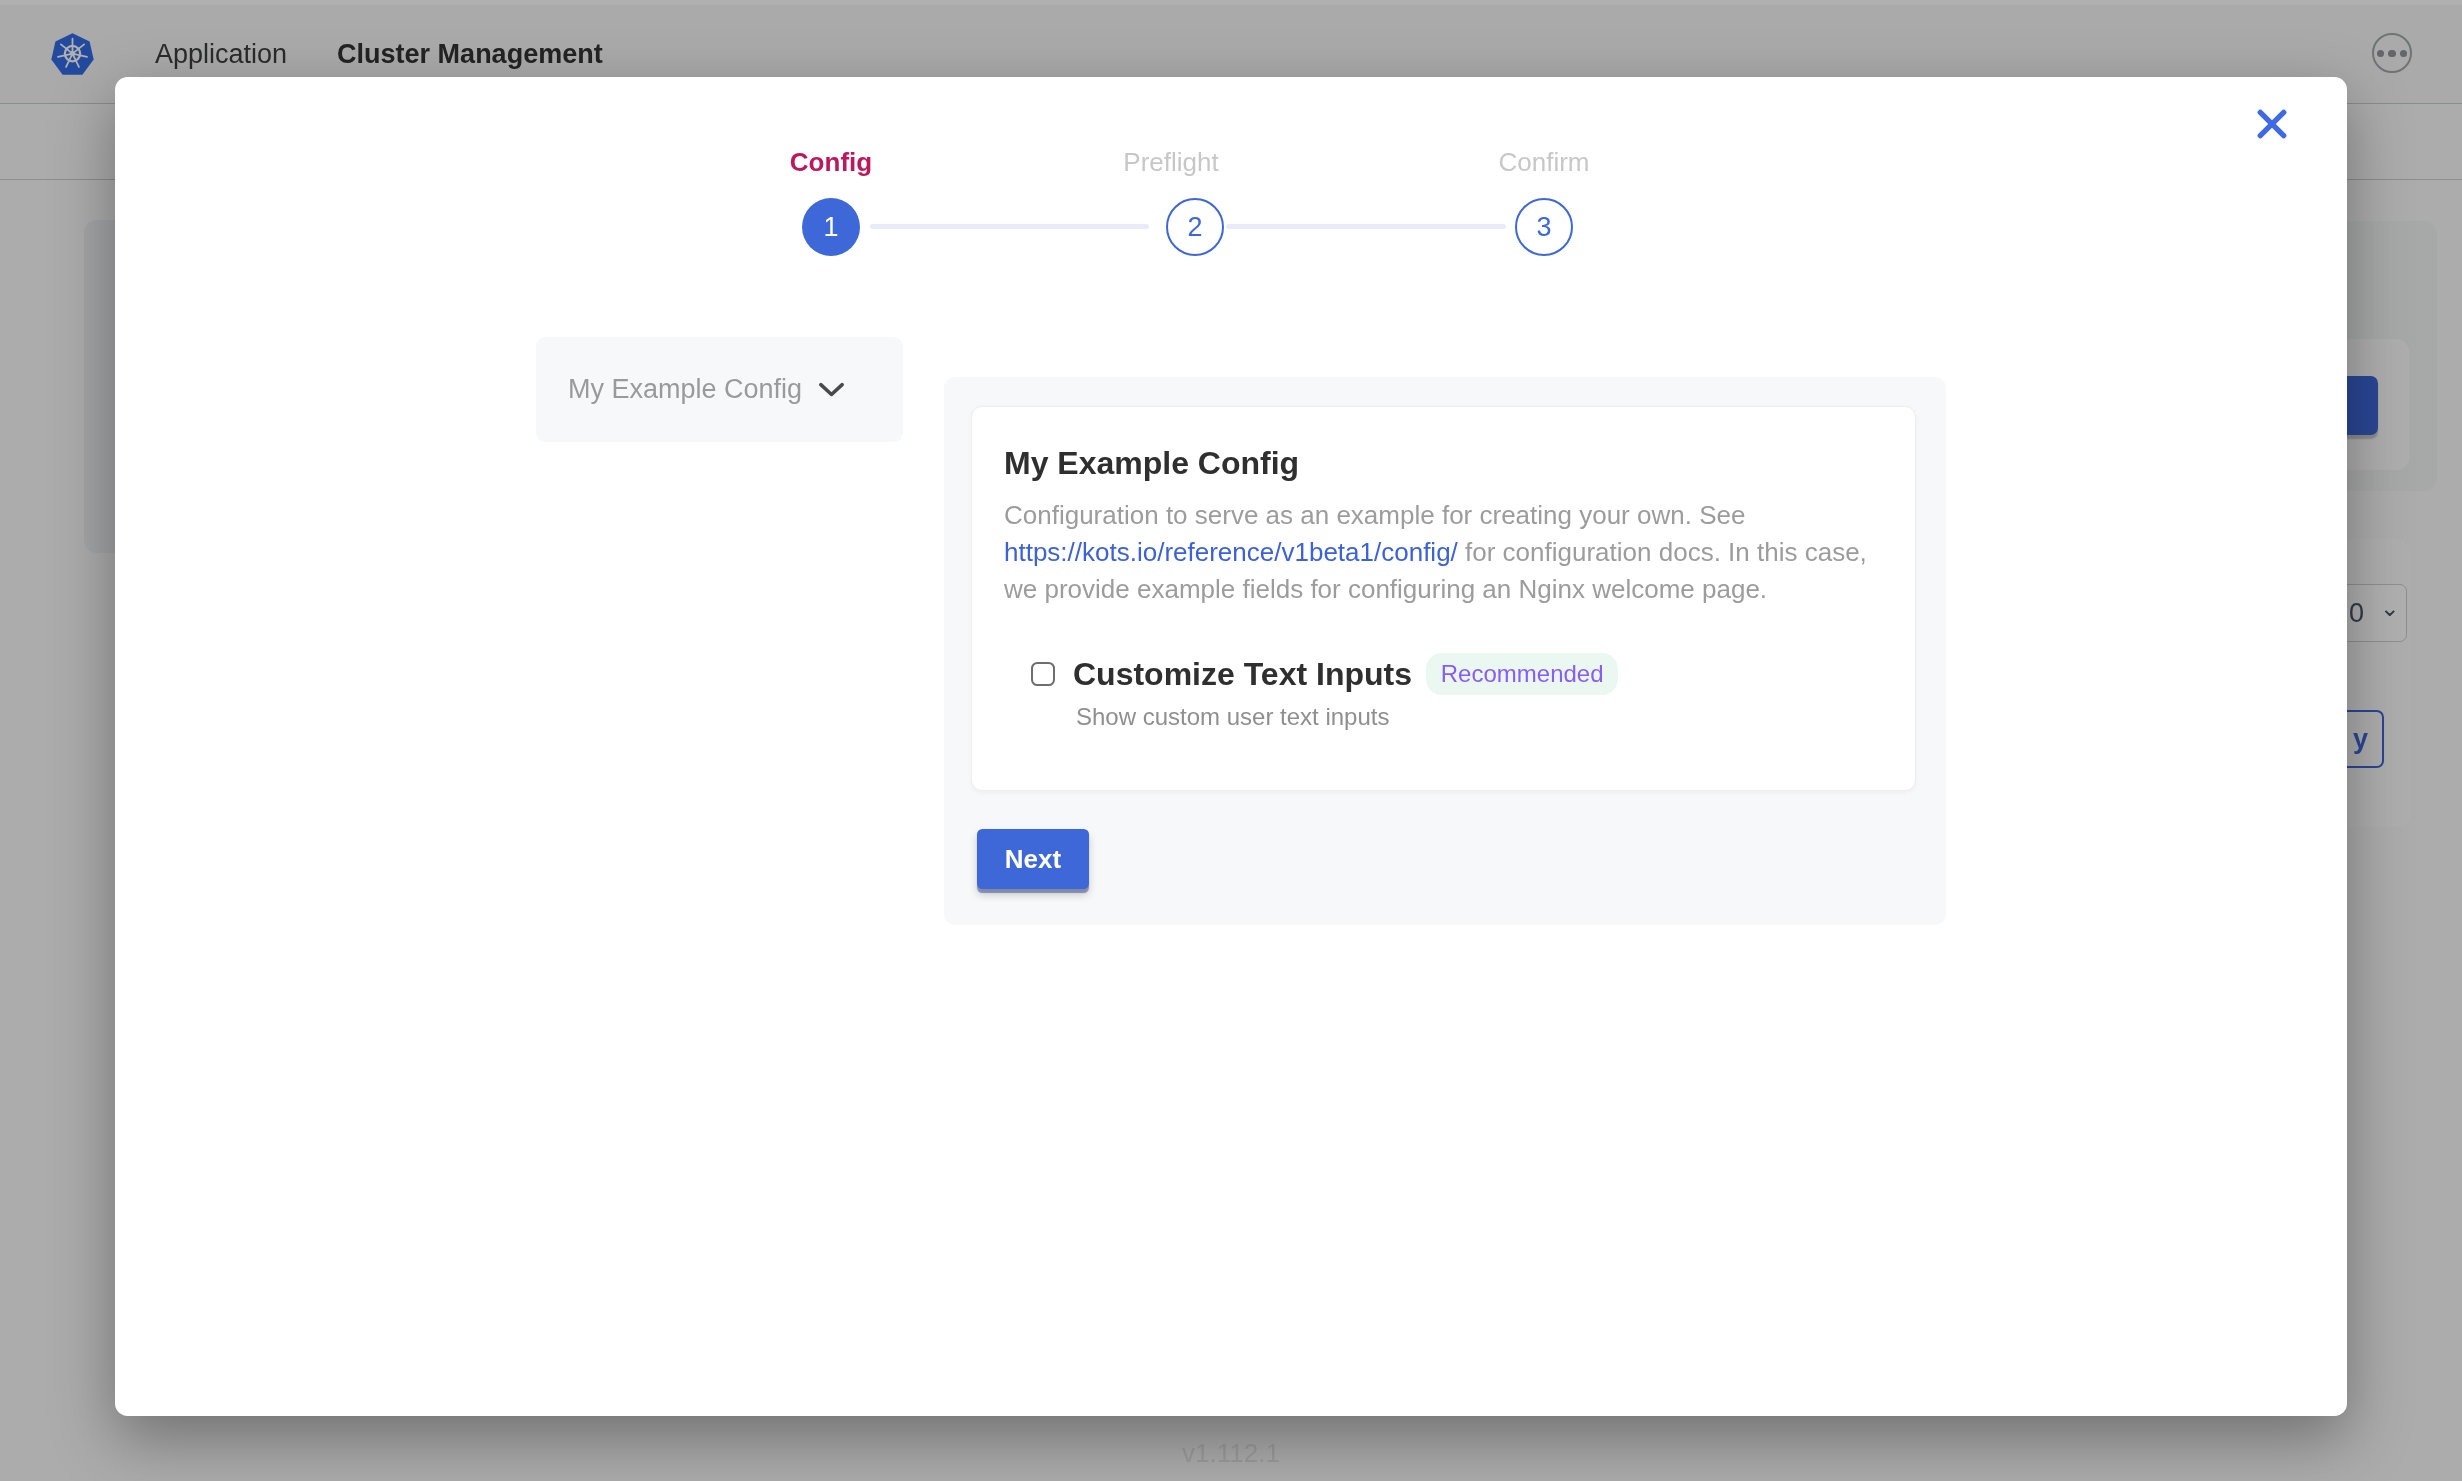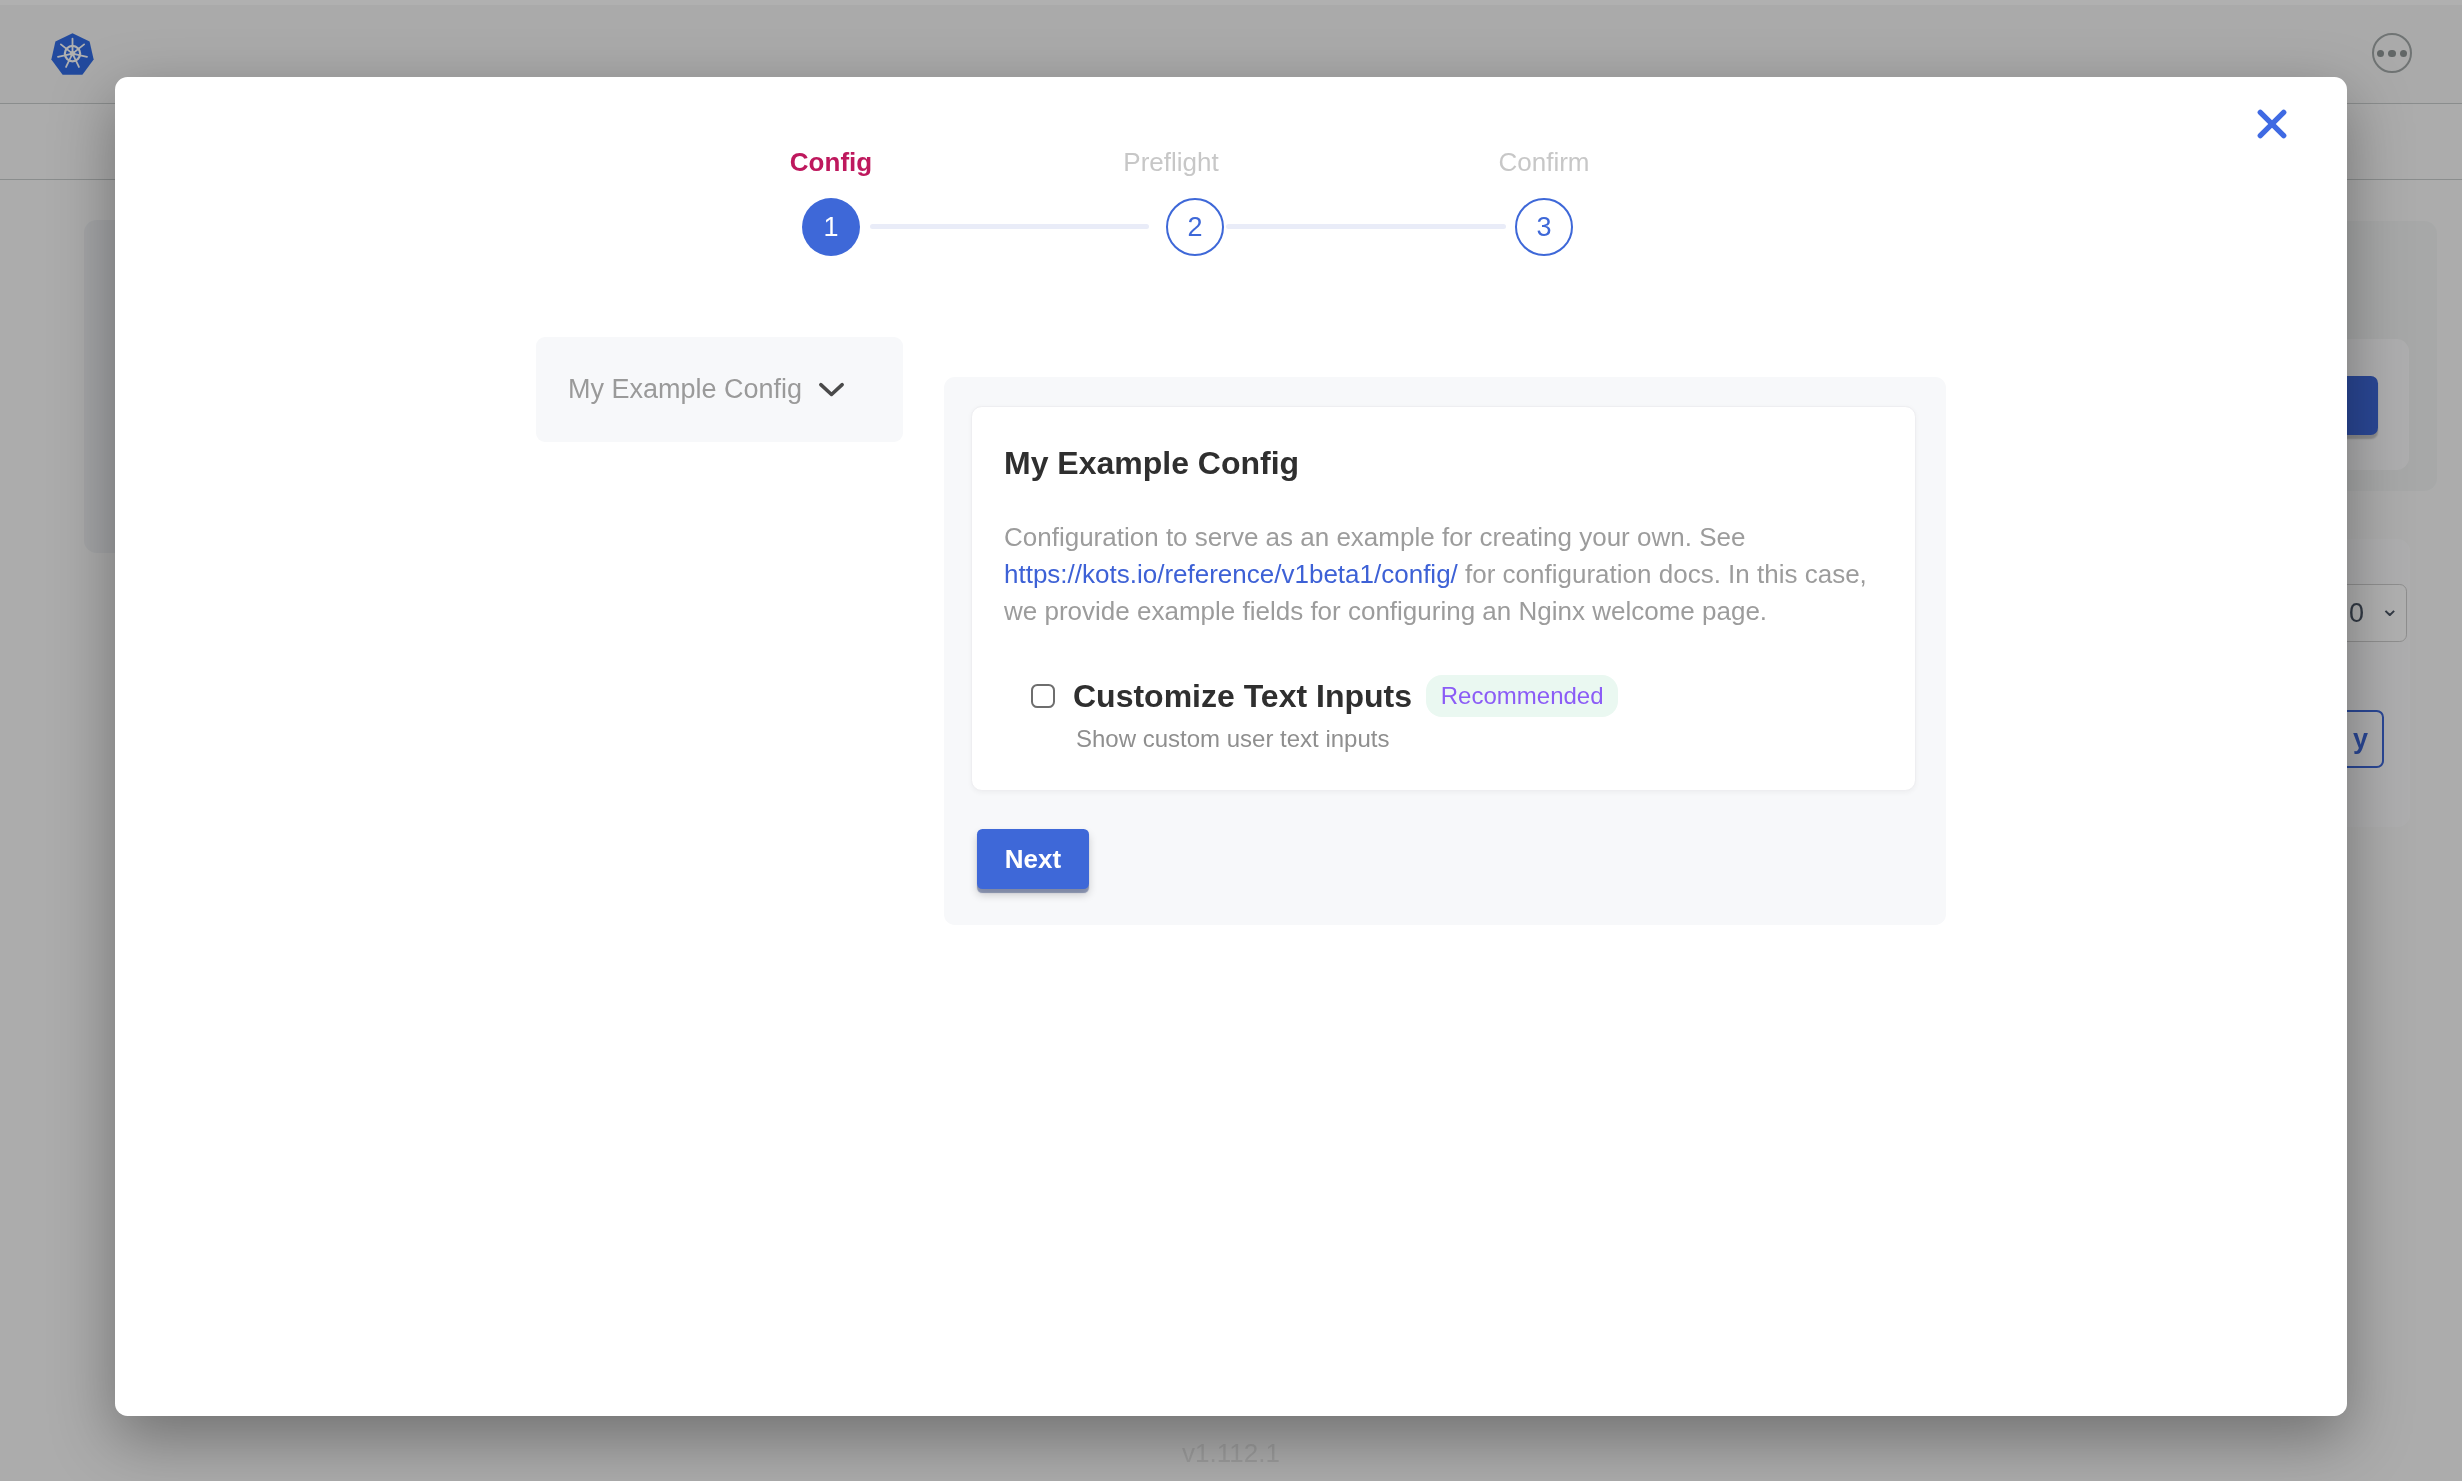--- a/index.html
+++ b/index.html
@@ -40,21 +40,21 @@
   .step-circle.filled{background:#3e68d8;color:#ffffff;}
   .step-circle.outline{background:#ffffff;border:2.7px solid #3e68d8;color:#3e68d8;}
   .connector{position:absolute;top:147px;height:4.5px;background:#e9ecf8;border-radius:2.7px;}
 
   .group-nav{position:absolute;left:421px;top:260px;width:367px;height:105px;background:#f7f8fa;border-radius:9px;display:flex;align-items:center;gap:16px;padding-left:32px;cursor:pointer;}
   .group-nav-label{font-size:27px;color:#9a9a9a;white-space:nowrap;}
 
   .panel{position:absolute;left:829px;top:300px;width:1002px;height:548px;background:#f7f8fa;border-radius:10.8px;}
   .card{position:absolute;left:27px;top:29px;width:945px;height:385px;background:#ffffff;border:0.9px solid #eeeef1;border-radius:10.8px;box-shadow:0 1.8px 5.4px rgba(0,0,0,.04);padding:38px 32px 0 32px;}
   .card h3{margin:0;font-size:32px;font-weight:700;color:#2f2f2f;}
-  .desc{margin-top:37px;font-size:26px;line-height:37px;color:#9c9c9c;}
+  .desc{margin-top:15px;font-size:26px;line-height:37px;color:#9c9c9c;}
   .desc .line{white-space:nowrap;}
   .desc a{color:#3d61d6;text-decoration:none;}
   .cb-row{margin-top:45px;margin-left:27px;display:flex;align-items:center;gap:18px;}
   .cb-row input[type=checkbox]{appearance:none;-webkit-appearance:none;width:24px;height:24px;border:2.7px solid #6e6e6e;border-radius:6.3px;background:#fff;margin:0;cursor:pointer;}
   .cb-label{font-size:32px;font-weight:700;color:#2f2f2f;white-space:nowrap;cursor:default;}
   .badge{margin-left:-3.6px;background:#eaf8f1;color:#8b5cf6;font-size:24px;padding:7.2px 14.4px;border-radius:16px;white-space:nowrap;}
   .help{margin-top:7.2px;margin-left:72px;font-size:24px;color:#8f8f8f;}
   .next-btn{position:absolute;left:33px;top:452px;width:112px;height:60px;background:#3e68d8;color:#ffffff;font-size:26px;font-weight:700;border:none;border-radius:5.4px;cursor:pointer;box-shadow:0 3.6px 0.9px rgba(30,52,110,.45),0 5.4px 9px rgba(0,0,0,.18);}
 </style>
 </head>
@@ -70,20 +70,24 @@
         <line x1="50" y1="48" x2="75.8" y2="27.4"></line>
         <line x1="50" y1="48" x2="82.2" y2="55.3"></line>
         <line x1="50" y1="48" x2="64.3" y2="77.7"></line>
         <line x1="50" y1="48" x2="35.7" y2="77.7"></line>
         <line x1="50" y1="48" x2="17.8" y2="55.3"></line>
         <line x1="50" y1="48" x2="24.2" y2="27.4"></line>
       </g>
       <circle cx="50" cy="48" r="17" fill="none" stroke="#ffffff" stroke-width="5"></circle>
       <circle cx="50" cy="48" r="6" fill="#ffffff"></circle>
     </svg>
+    <div class="nav-tabs">
+      <span class="nav-tab">Application</span>
+      <span class="nav-tab bold">Cluster Management</span>
+    </div>
     <div class="ellipsis">
         <i></i>
         <i></i>
         <i></i>
       </div>
   </div>
   <div class="subnav"></div>
   <div class="page"></div>
   <div class="left-card"></div>
   <div class="right-cardA"></div>

